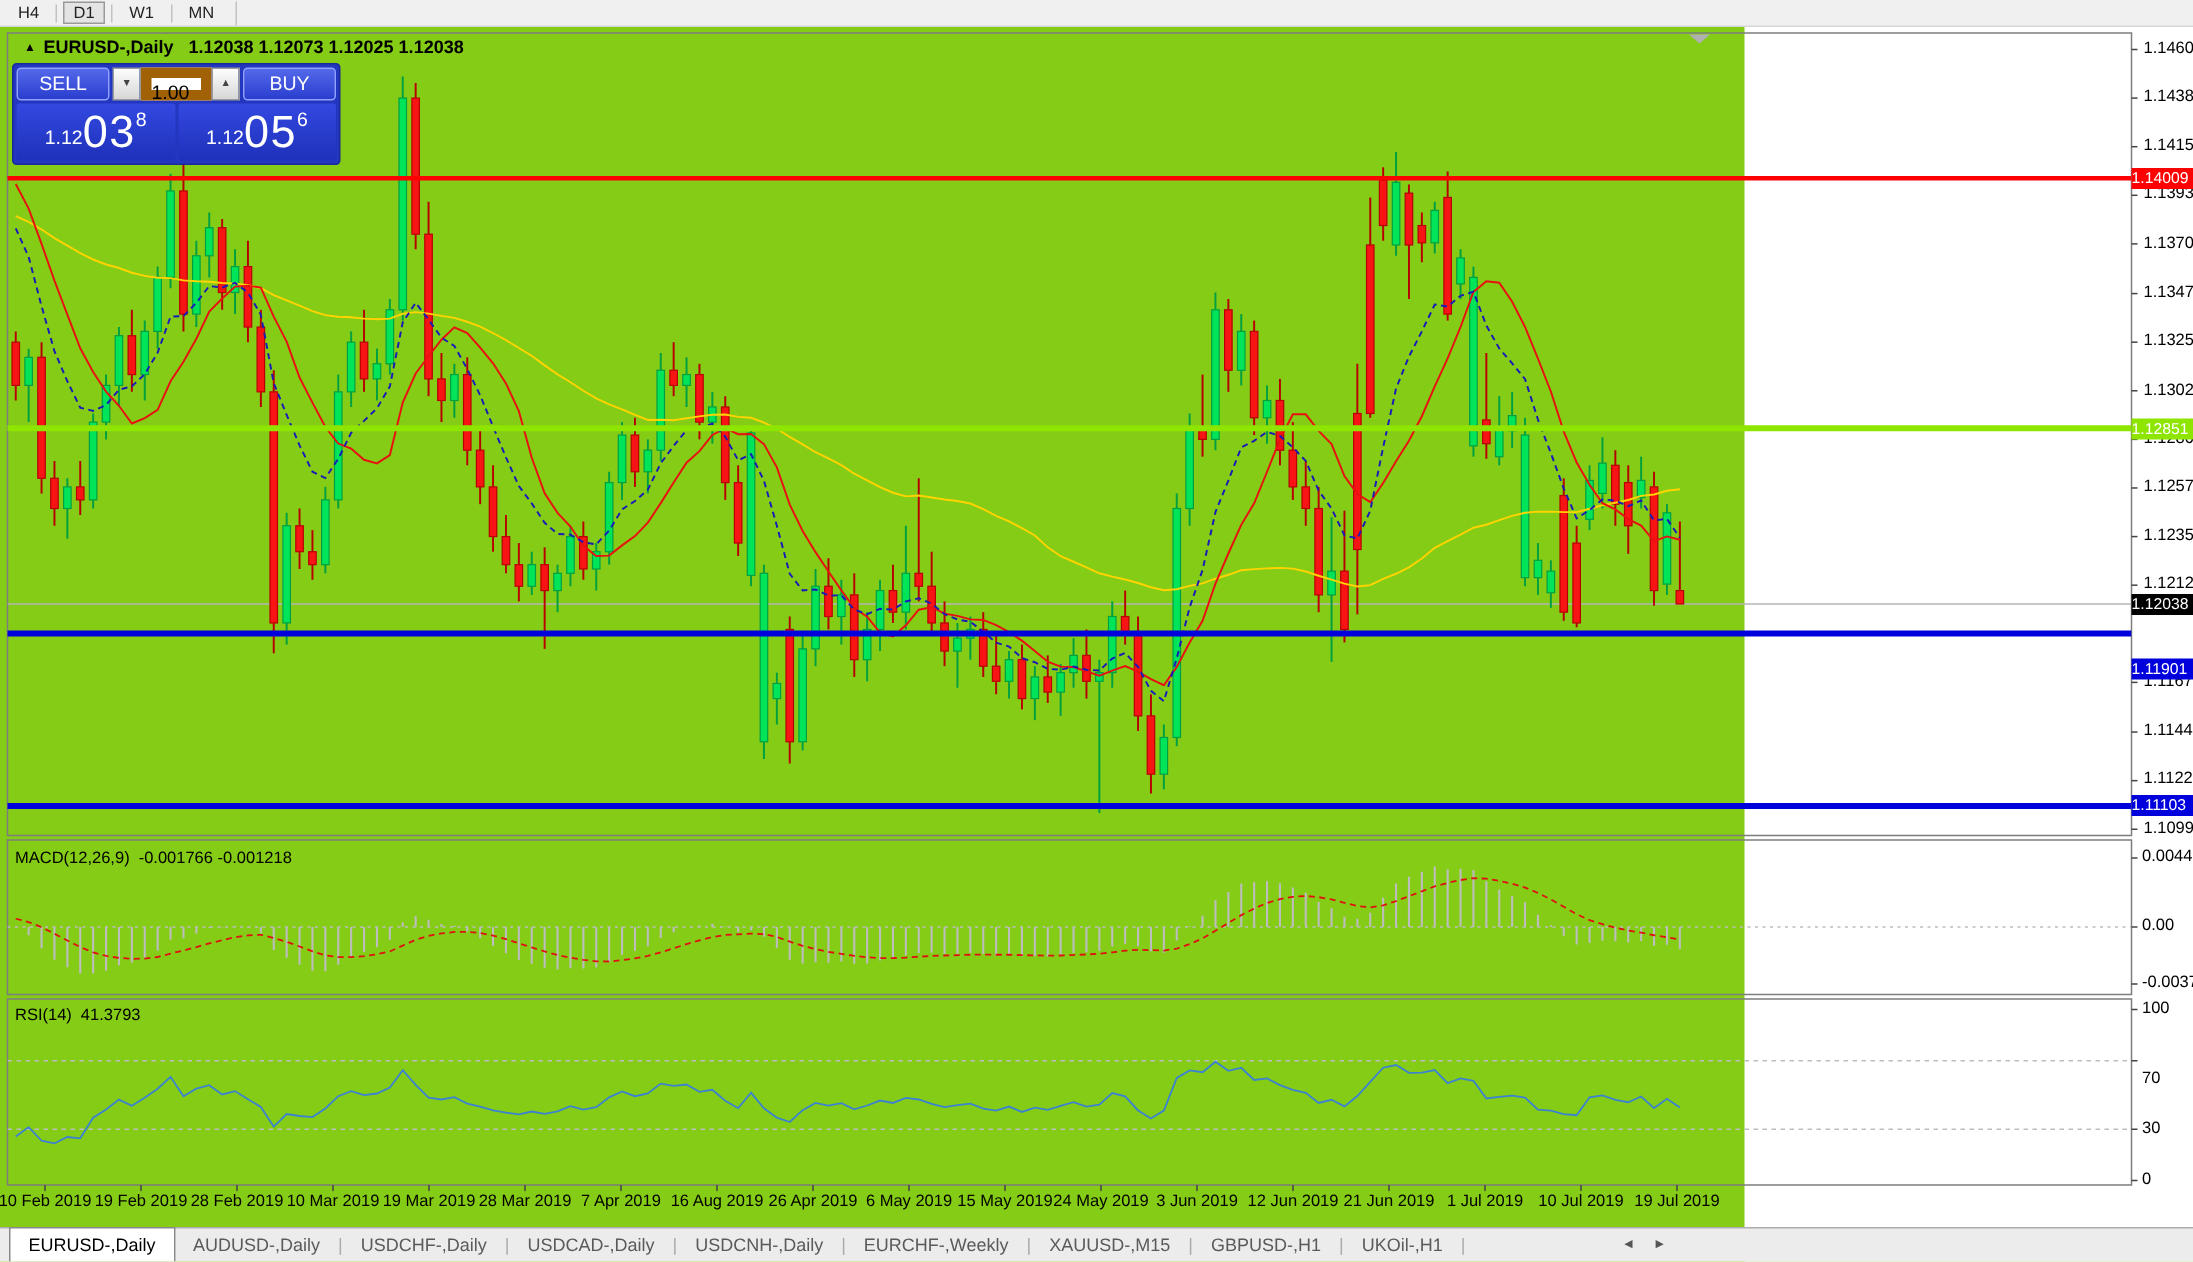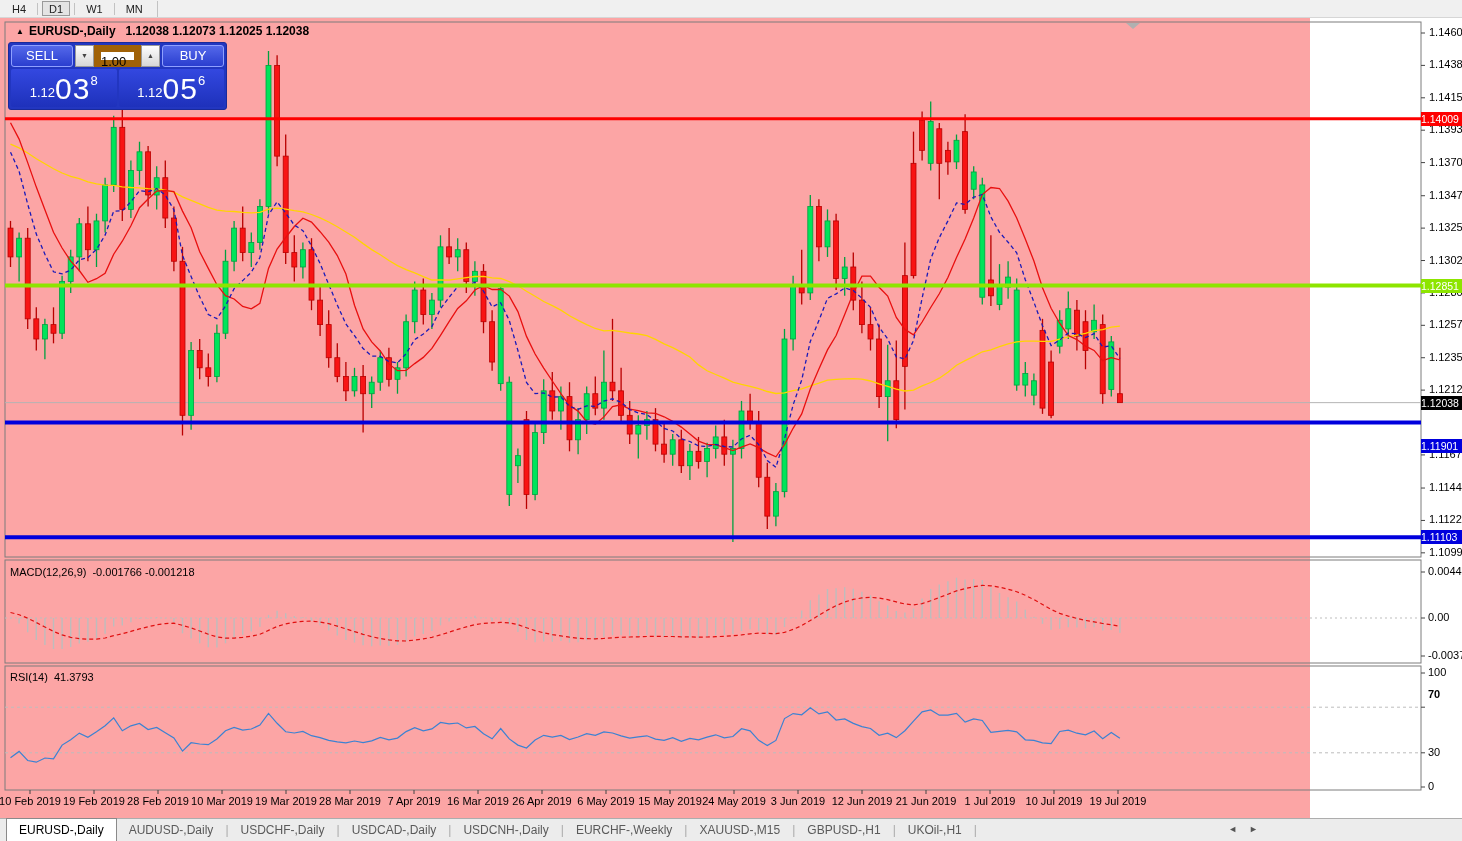--- a/index.html
+++ b/index.html
@@ -1,18 +1,18 @@
 <!DOCTYPE html>
 <html><head>
 <meta charset="utf-8">
 <style>
   * { box-sizing: border-box; margin: 0; padding: 0; }
   html,body { width:1462px; height:841px; overflow:hidden; background:#fff;
               font-family:"Liberation Sans", sans-serif; }
-  #root { position:relative; width:1310px; height:841px; background:#fca5a5; }
+  #root { position:relative; width:1163px; height:841px; background:#84cc16; }
 
   
   .toolbar { position:absolute; left:0; top:0; width:1462px; height:18px;
              background:#f0f0f0; border-bottom:1px solid #d6d6d6;
              display:flex; align-items:center; padding-left:4px; }
   .tf-btn { font-size:11px; color:#222; padding:1px 6px; margin:0 1px; height:15px;
             line-height:13px; border:1px solid transparent; cursor:default; }
   .tf-btn.active { background:#e4e4e4; border:1px solid #9a9a9a; }
   .tf-sep { width:1px; height:12px; background:#c2c2c2; margin:0 3px; }
   .tf-sep.tall { height:16px; margin-left:6px; }
@@ -602,31 +602,31 @@
       <div class="ax-label" style="left: 1429px; top: 545.84px;">1.10995</div>
       <div class="badge" style="top: 111.824px; background: rgb(254, 0, 0); color: rgb(255, 255, 255);">1.14009</div>
       <div class="badge" style="top: 278.576px; background: rgb(141, 229, 0); color: rgb(255, 255, 255);">1.12851</div>
       <div class="badge" style="top: 395.648px; background: rgb(0, 0, 0); color: rgb(255, 255, 255);">1.12038</div>
       <div class="badge" style="top: 439px; background: rgb(0, 0, 221); color: rgb(255, 255, 255);">1.11901</div>
       <div class="badge" style="top: 530.288px; background: rgb(0, 0, 221); color: rgb(255, 255, 255);">1.11103</div>
       <div class="ax-label" style="left: 1428px; top: 565px;">0.004465</div>
       <div class="ax-label" style="left: 1428px; top: 611px;">0.00</div>
       <div class="ax-label" style="left: 1428px; top: 649px;">-0.003715</div>
       <div class="ax-label" style="left: 1428px; top: 666px;">100</div>
-      <div class="ax-label" style="left: 1428px; top: 688px; font-weight: bold;">70</div>
+      <div class="ax-label" style="left: 1428px; top: 713px;">70</div>
       <div class="ax-label" style="left: 1428px; top: 745.8px;">30</div>
       <div class="ax-label" style="left: 1428px; top: 780px;">0</div>
       <div class="date-label" style="left: -10px;">10 Feb 2019</div>
       <div class="date-label" style="left: 54px;">19 Feb 2019</div>
       <div class="date-label" style="left: 118px;">28 Feb 2019</div>
       <div class="date-label" style="left: 182px;">10 Mar 2019</div>
       <div class="date-label" style="left: 246px;">19 Mar 2019</div>
       <div class="date-label" style="left: 310px;">28 Mar 2019</div>
       <div class="date-label" style="left: 374px;">7 Apr 2019</div>
-      <div class="date-label" style="left: 438px;">16 Mar 2019</div>
+      <div class="date-label" style="left: 438px;">16 Aug 2019</div>
       <div class="date-label" style="left: 502px;">26 Apr 2019</div>
       <div class="date-label" style="left: 566px;">6 May 2019</div>
       <div class="date-label" style="left: 630px;">15 May 2019</div>
       <div class="date-label" style="left: 694px;">24 May 2019</div>
       <div class="date-label" style="left: 758px;">3 Jun 2019</div>
       <div class="date-label" style="left: 822px;">12 Jun 2019</div>
       <div class="date-label" style="left: 886px;">21 Jun 2019</div>
       <div class="date-label" style="left: 950px;">1 Jul 2019</div>
       <div class="date-label" style="left: 1014px;">10 Jul 2019</div>
       <div class="date-label" style="left: 1078px;">19 Jul 2019</div>

